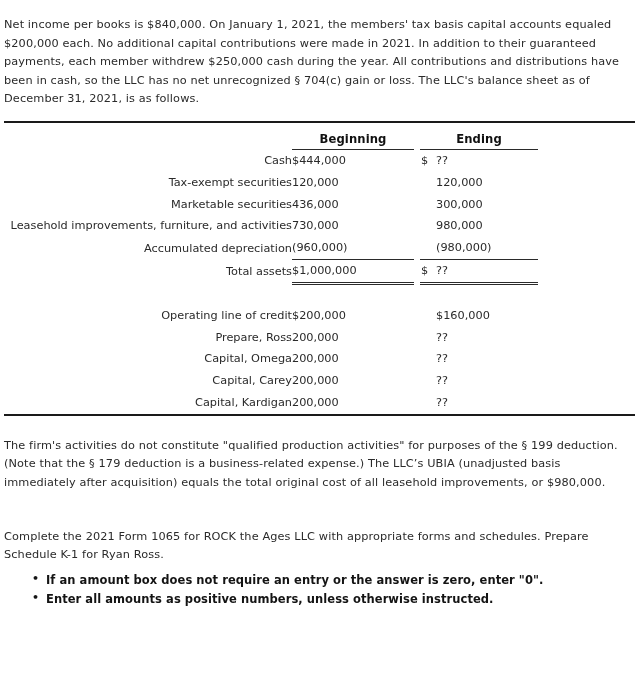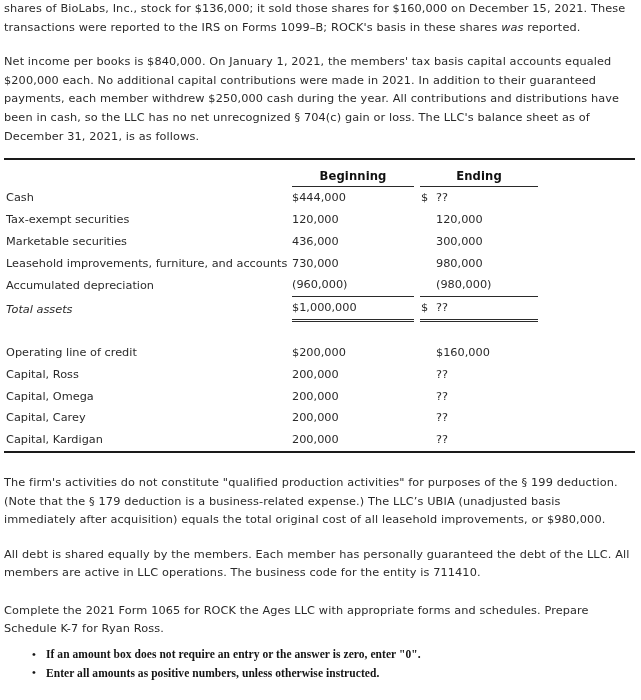--- a/index.html
+++ b/index.html
@@ -77,39 +77,38 @@
     height: 0;
   }
   tr.hdr-underline td.ul {
     border-bottom: 1.3px solid #2a2a2a;
   }
 
   tr.row td {
     height: 21.8px;
     line-height: 21.8px;
   }
-  td.lbl { text-align: left; padding-left: 2px; white-space: nowrap; }
+  td.lbl { text-align: right; padding-left: 2px; white-space: nowrap; }
   td.num { text-align: left; white-space: nowrap; }
   td.cur { text-align: left; white-space: nowrap; padding-left: 1px; }
   td.tail { }
 
   
   tr.row.pre-total td.num,
   tr.row.pre-total td.cur {
     border-bottom: 1.2px solid #2a2a2a;
   }
   
   tr.row.total td.num,
   tr.row.total td.cur {
     border-bottom: 3.4px double #2b2b2b;
   }
   tr.row.total td.lbl,
   tr.row.total td.tail {
     border-bottom: none;
-    font-style: italic;
   }
   tr.section-gap td { height: 20px; font-size: 0; line-height: 0; }
 
   tr.bottom-rule td {
     border-top: 2.2px solid #1a1a1a;
     height: 2px;
     font-size: 0;
     line-height: 0;
   }
 
@@ -119,38 +118,36 @@
     padding-left: 42px;
     list-style: none;
   }
   ul.instr li {
     position: relative;
     font-weight: bold;
     font-size: 11.5px;
     line-height: 18.8px;
     color: #141414;
     letter-spacing: 0.005em;
-    font-family: Liberation Serif, serif;
   }
   ul.instr li::before {
     content: "\2022";
     position: absolute;
     left: -14px;
     top: -0.5px;
     font-size: 11px;
     color: #141414;
   }
   em.it { font-style: italic; }
 </style>
 </head>
 <body>
 
 <div class="page">
 
-  <p class="para"><span>shares of BioLabs, Inc., stock for $136,000; it sold those shares for $160,000 on December 15, 2021. These transactions were reported to the IRS on Forms 1099–B; ROCK's basis in these shares </span><em class="it">was</em><span> reported.</span></p>
 
   <div class="gap-md"></div>
 
   <p class="para">Net income per books is $840,000. On January 1, 2021, the members' tax basis capital accounts equaled $200,000 each. No additional capital contributions were made in 2021. In addition to their guaranteed payments, each member withdrew $250,000 cash during the year. All contributions and distributions have been in cash, so the LLC has no net unrecognized § 704(c) gain or loss. The LLC's balance sheet as of December 31, 2021, is as follows.</p>
 
   <div class="gap-sm"></div>
 
   <table class="bs-table">
     <colgroup>
       <col class="c-label">
@@ -197,21 +194,21 @@
       </tr>
       <tr class="row">
         <td class="lbl">Marketable securities</td>
         <td class="num">436,000</td>
         <td></td>
         <td class="cur"></td>
         <td class="num">300,000</td>
         <td class="tail"></td>
       </tr>
       <tr class="row">
-        <td class="lbl">Leasehold improvements, furniture, and accounts</td>
+        <td class="lbl">Leasehold improvements, furniture, and activities</td>
         <td class="num">730,000</td>
         <td></td>
         <td class="cur"></td>
         <td class="num">980,000</td>
         <td class="tail"></td>
       </tr>
       <tr class="row pre-total">
         <td class="lbl">Accumulated depreciation</td>
         <td class="num">(960,000)</td>
         <td></td>
@@ -234,21 +231,21 @@
 
       <tr class="row">
         <td class="lbl">Operating line of credit</td>
         <td class="num">$200,000</td>
         <td></td>
         <td class="cur"></td>
         <td class="num">$160,000</td>
         <td class="tail"></td>
       </tr>
       <tr class="row">
-        <td class="lbl">Capital, Ross</td>
+        <td class="lbl">Prepare, Ross</td>
         <td class="num">200,000</td>
         <td></td>
         <td class="cur"></td>
         <td class="num">??</td>
         <td class="tail"></td>
       </tr>
       <tr class="row">
         <td class="lbl">Capital, Omega</td>
         <td class="num">200,000</td>
         <td></td>
@@ -277,25 +274,24 @@
       </tr>
     </tbody>
   </table>
 
   <div class="gap-lg"></div>
 
   <p class="para">The firm's activities do not constitute "qualified production activities" for purposes of the § 199 deduction. (Note that the § 179 deduction is a business-related expense.) The LLC’s UBIA (unadjusted basis immediately after acquisition) equals the total original cost of all leasehold improvements, or $980,000.</p>
 
   <div class="gap-md"></div>
 
-  <p class="para">All debt is shared equally by the members. Each member has personally guaranteed the debt of the LLC. All members are active in LLC operations. The business code for the entity is 711410.</p>
 
   <div class="gap-lg"></div>
 
-  <p class="para">Complete the 2021 Form 1065 for ROCK the Ages LLC with appropriate forms and schedules. Prepare Schedule K-7 for Ryan Ross.</p>
+  <p class="para">Complete the 2021 Form 1065 for ROCK the Ages LLC with appropriate forms and schedules. Prepare Schedule K-1 for Ryan Ross.</p>
 
   <ul class="instr">
     <li>If an amount box does not require an entry or the answer is zero, enter "0".</li>
     <li>Enter all amounts as positive numbers, unless otherwise instructed.</li>
 
   </ul>
 
 </div>
 
 </body></html>

